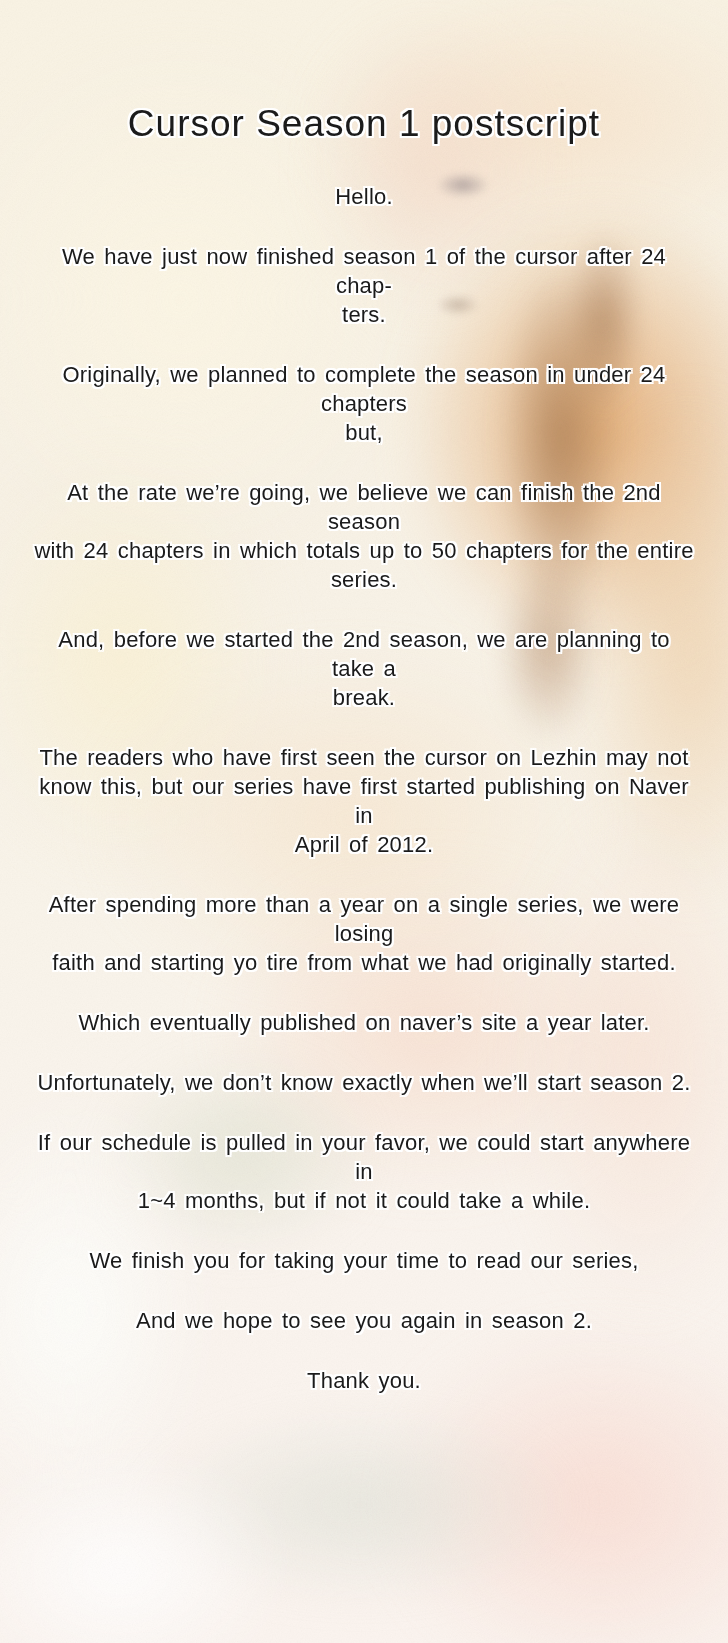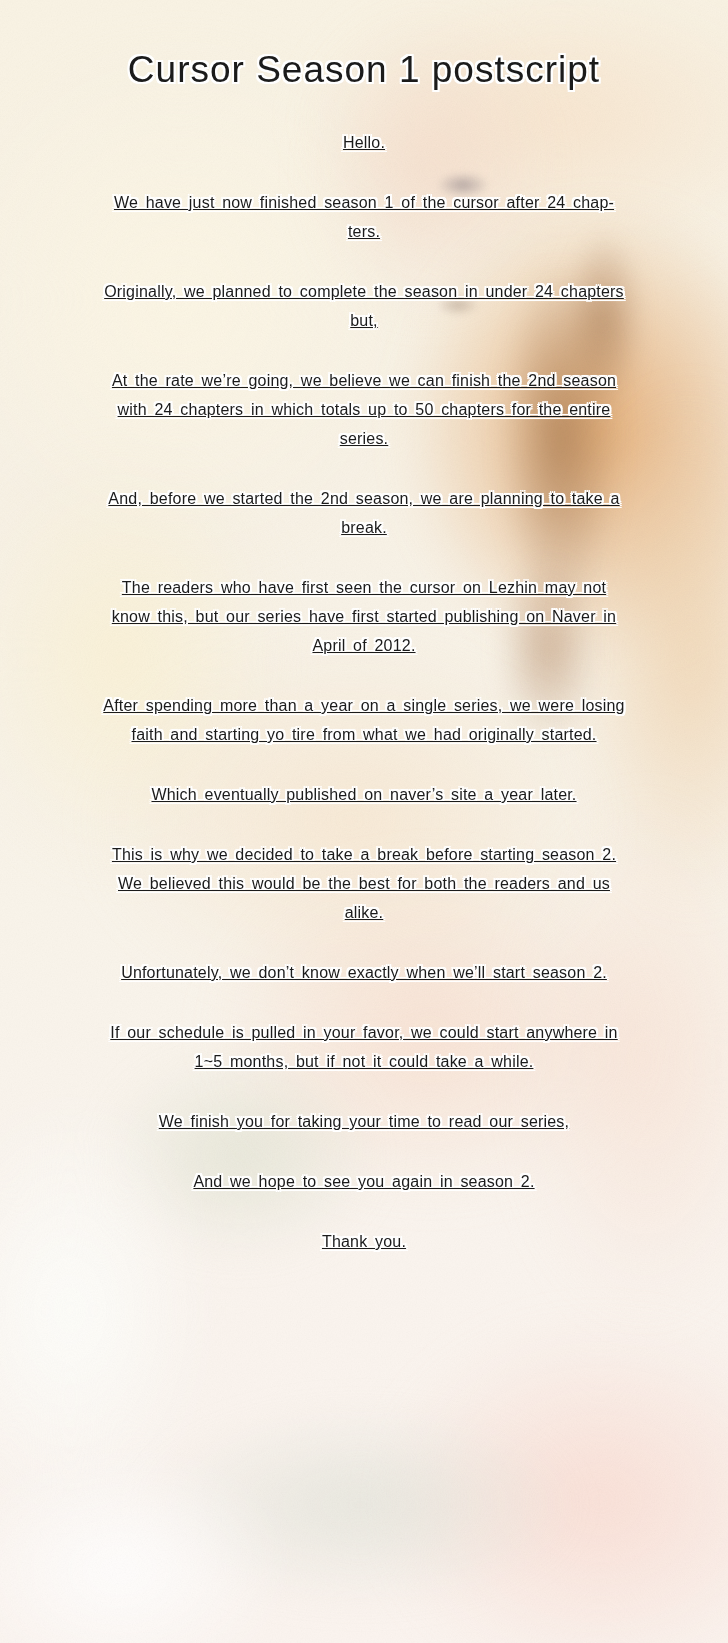--- a/index.html
+++ b/index.html
@@ -51,48 +51,47 @@
     opacity: 0.055;
     mix-blend-mode: multiply;
     pointer-events: none;
   }
   
   .content {
     position: relative;
     z-index: 2;
     width: 660px;
     margin: 0 auto;
-    padding-top: 48px;
+    padding-top: 102px;
     text-align: center;
     color: #1b1b1b;
   }
   .outlined {
     text-shadow:
       -2px -2px 0 #fff,  2px -2px 0 #fff,
       -2px  2px 0 #fff,  2px  2px 0 #fff,
       -2px  0   0 #fff,  2px  0   0 #fff,
        0   -2px 0 #fff,  0    2px 0 #fff,
        0    0   3px #fff, 0   0   3px #fff;
   }
   .title {
     font-size: 37px;
     font-weight: 400;
     letter-spacing: 1px;
     line-height: 44px;
     margin: 0 0 36px 0;
   }
   .para {
-    font-size: 16px;
+    font-size: 22px;
     font-weight: 400;
     letter-spacing: 0.2px;
     word-spacing: 3px;
     line-height: 29px;
     margin: 0 0 31px 0;
     white-space: pre-line;
-    text-decoration: underline;
   }
 </style>
 </head>
 <body>
 
 <div class="page">
 
   <div class="patch p-creamtl"></div>
   <div class="patch p-topwarm"></div>
   <div class="patch p-topcol"></div>
@@ -132,24 +131,21 @@
 with 24 chapters in which totals up to 50 chapters for the entire
 series.</div>
     <div class="para outlined">And, before we started the 2nd season, we are planning to take a
 break.</div>
     <div class="para outlined">The readers who have first seen the cursor on Lezhin may not
 know this, but our series have first started publishing on Naver in
 April of 2012.</div>
     <div class="para outlined">After spending more than a year on a single series, we were losing
 faith and starting yo tire from what we had originally started.</div>
     <div class="para outlined">Which eventually published on naver’s site a year later.</div>
-    <div class="para outlined">This is why we decided to take a break before starting season 2.
-We believed this would be the best for both the readers and us
-alike.</div>
     <div class="para outlined">Unfortunately, we don’t know exactly when we’ll start season 2.</div>
     <div class="para outlined">If our schedule is pulled in your favor, we could start anywhere in
-1~5 months, but if not it could take a while.</div>
+1~4 months, but if not it could take a while.</div>
     <div class="para outlined">We finish you for taking your time to read our series,</div>
     <div class="para outlined">And we hope to see you again in season 2.</div>
     <div class="para outlined">Thank you.</div>
   </div>
 
 </div>
 
 </body></html>

